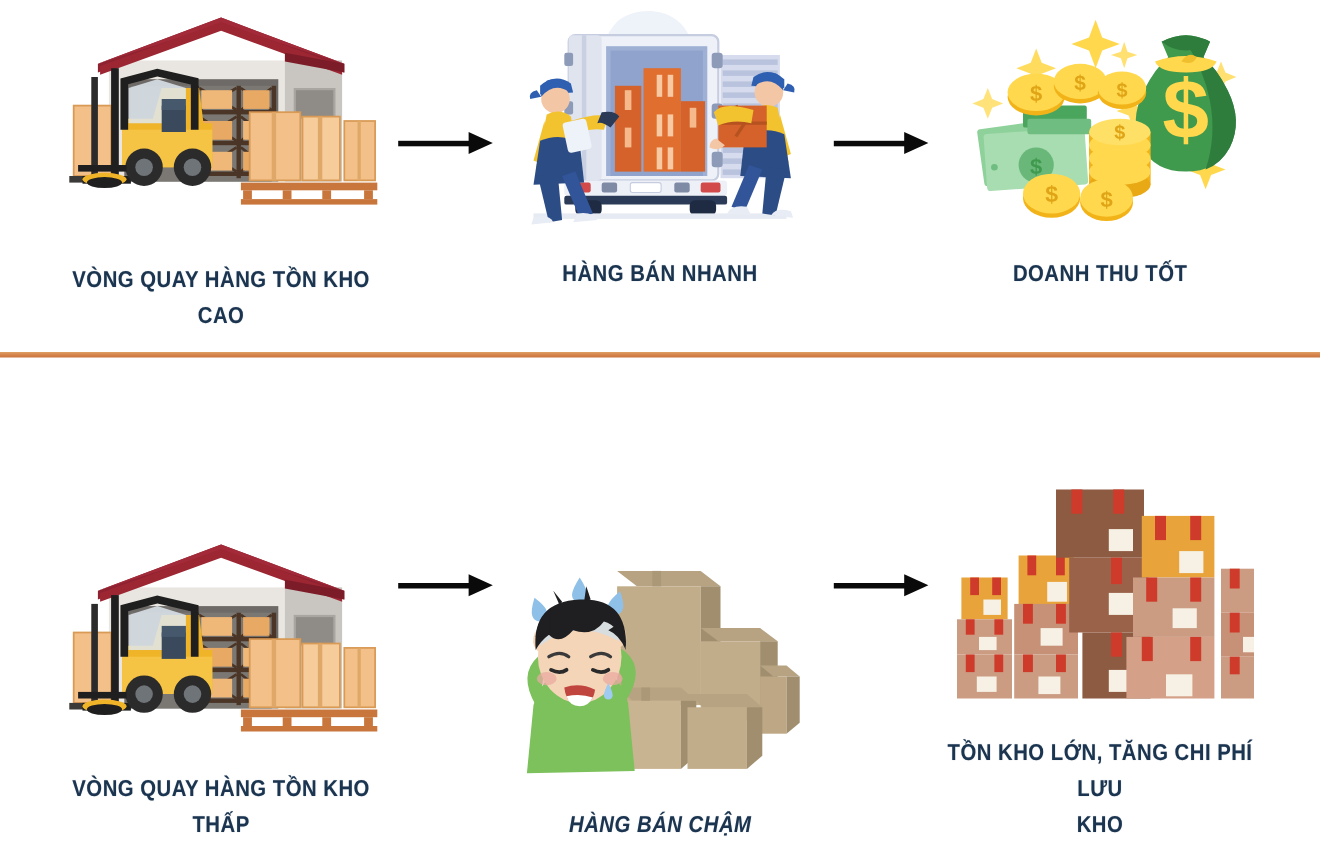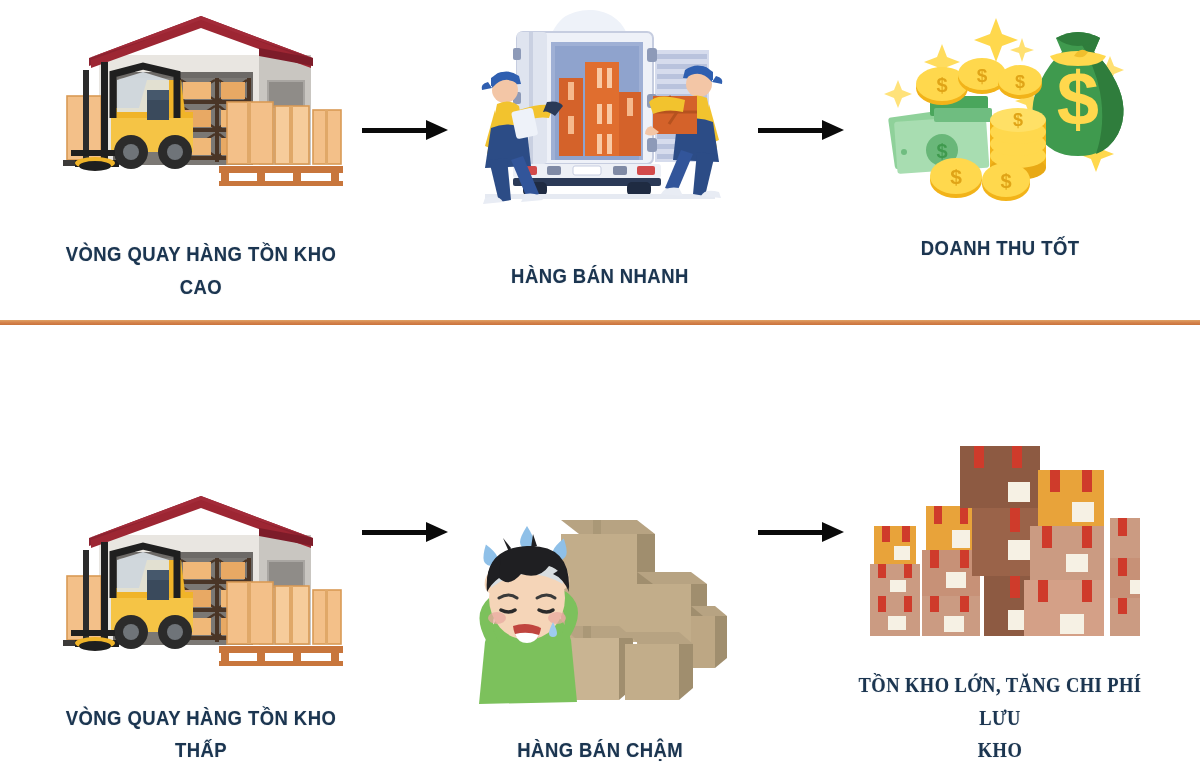--- a/index.html
+++ b/index.html
@@ -191,21 +191,21 @@
         </svg>
       </div>
       <div class="stage-label" style="margin-top:18px;">VÒNG QUAY HÀNG TỒN KHO CAO</div>
     </div>
 
     <div class="arrow" style="margin-top:120px;margin-left:-4px;">
       <div class="shaft"></div>
       <div class="head"></div>
     </div>
 
-    <div class="stage" style="width:300px;margin-left:-4px;gap:28px;">
+    <div class="stage" style="width:300px;margin-left:-4px;">
       <div class="stage-art">
         <svg width="290" height="210" viewBox="0 0 290 210">
 
           <path d="M108 18 C128 4 162 8 172 34 C190 44 196 70 182 86 L96 86 C84 64 92 32 108 18 Z" fill="#eef2f9"></path>
 
           <g>
             <rect x="200" y="50" width="54" height="112" fill="#d6dced"></rect>
             <g fill="#b9c3dd">
               <rect x="202" y="54" width="50" height="5"></rect>
               <rect x="202" y="64" width="50" height="5"></rect>
@@ -463,21 +463,21 @@
         </svg>
       </div>
       <div class="stage-label" style="margin-top:18px;">VÒNG QUAY HÀNG TỒN KHO THẤP</div>
     </div>
 
     <div class="arrow" style="margin-top:122px;margin-left:-4px;">
       <div class="shaft"></div>
       <div class="head"></div>
     </div>
 
-    <div class="stage" style="width:300px;margin-left:-4px;">
+    <div class="stage" style="width:300px;margin-left:-4px;font-style:italic;">
       <div class="stage-art">
         <svg width="270" height="210" viewBox="0 0 270 210">
 
           <g>
 
             <polygon points="96,18 172,18 190,32 114,32" fill="#b7a382"></polygon>
             <rect x="96" y="32" width="76" height="108" fill="#c2ad8a"></rect>
             <polygon points="172,32 190,32 190,126 172,140" fill="#a08e6e"></polygon>
             <rect x="128" y="18" width="8" height="14" fill="#aa9877"></rect>
 
@@ -541,21 +541,21 @@
         </svg>
       </div>
       <div class="stage-label" style="margin-top:18px;">HÀNG BÁN CHẬM</div>
     </div>
 
     <div class="arrow" style="margin-top:122px;margin-left:8px;">
       <div class="shaft"></div>
       <div class="head"></div>
     </div>
 
-    <div class="stage" style="width:300px;margin-left:0px;font-family:Liberation Serif, serif;">
+    <div class="stage" style="width:300px;margin-left:0px;">
       <div class="stage-art">
         <svg width="280" height="215" viewBox="0 0 280 215">
 
           <g>
             <rect x="14" y="92" width="42" height="38" fill="#e8a33a"></rect>
             <rect x="22" y="92" width="8" height="16" fill="#cf3b2b"></rect>
             <rect x="42" y="92" width="8" height="16" fill="#cf3b2b"></rect>
             <rect x="34" y="112" width="16" height="14" fill="#f6f1e4"></rect>
             <rect x="10" y="130" width="50" height="32" fill="#cb9b82"></rect>
             <rect x="18" y="130" width="8" height="14" fill="#cf3b2b"></rect>

